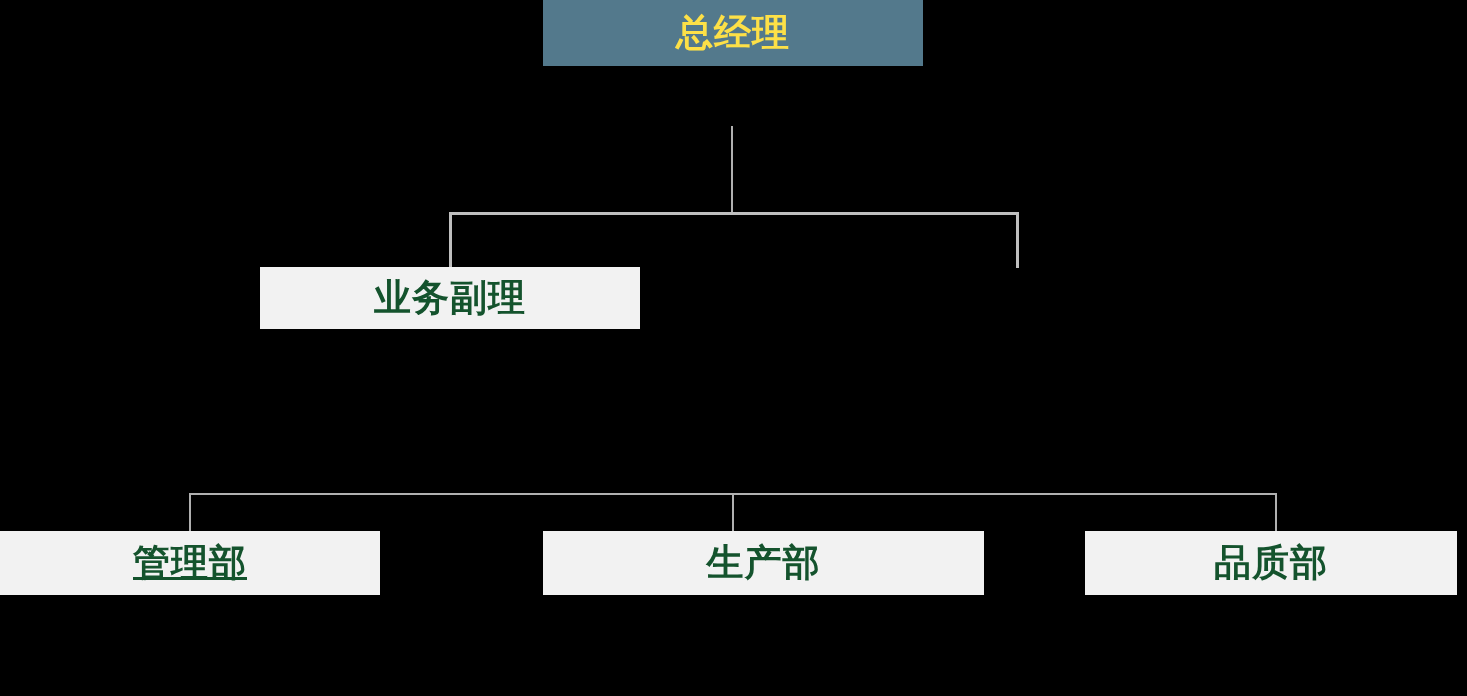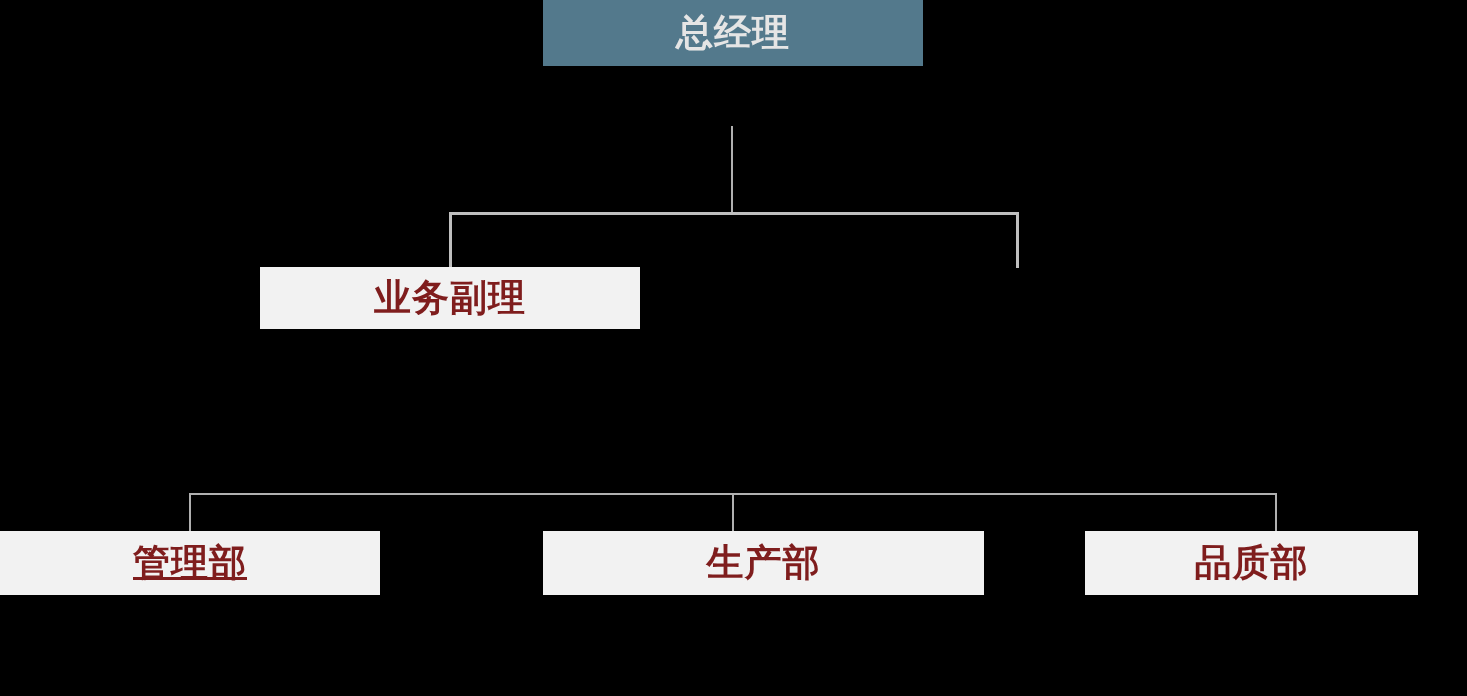--- a/index.html
+++ b/index.html
@@ -23,31 +23,31 @@
     font-weight: bold;
     font-size: 37px;
     letter-spacing: 1px;
     box-sizing: border-box;
     white-space: nowrap;
   }
   .node-root {
     left: 543px; top: 0px;
     width: 380px; height: 66px;
     background: #53798C;
-    color: #e5e5e5;
+    color: #fde047;
   }
   .node-gray {
     background: #F2F2F2;
-    color: #7f1d1d;
+    color: #14532d;
   }
   .node-biz  { left: 260px;  top: 267px; width: 380px; height: 62px; }
   .node-fin  { left: 827px;  top: 267px; width: 380px; height: 62px; }
   .node-mgmt { left: 0px;    top: 531px; width: 380px; height: 64px; text-decoration: underline; }
   .node-prod { left: 543px;  top: 531px; width: 441px; height: 64px; }
-  .node-qa   { left: 1085px; top: 531px; width: 333px; height: 64px; }
+  .node-qa   { left: 1085px; top: 531px; width: 372px; height: 64px; }
 
   .connector {
     position: absolute;
     background: #BFBFBF;
   }
   .conn-thin { background: #B0B0B0; }
 
   
   .conn-root-drop     { left: 731px;  top: 126px; width: 2px;   height: 88px; }
   .conn-l2-horizontal { left: 449px;  top: 212px; width: 570px; height: 3px;  }

